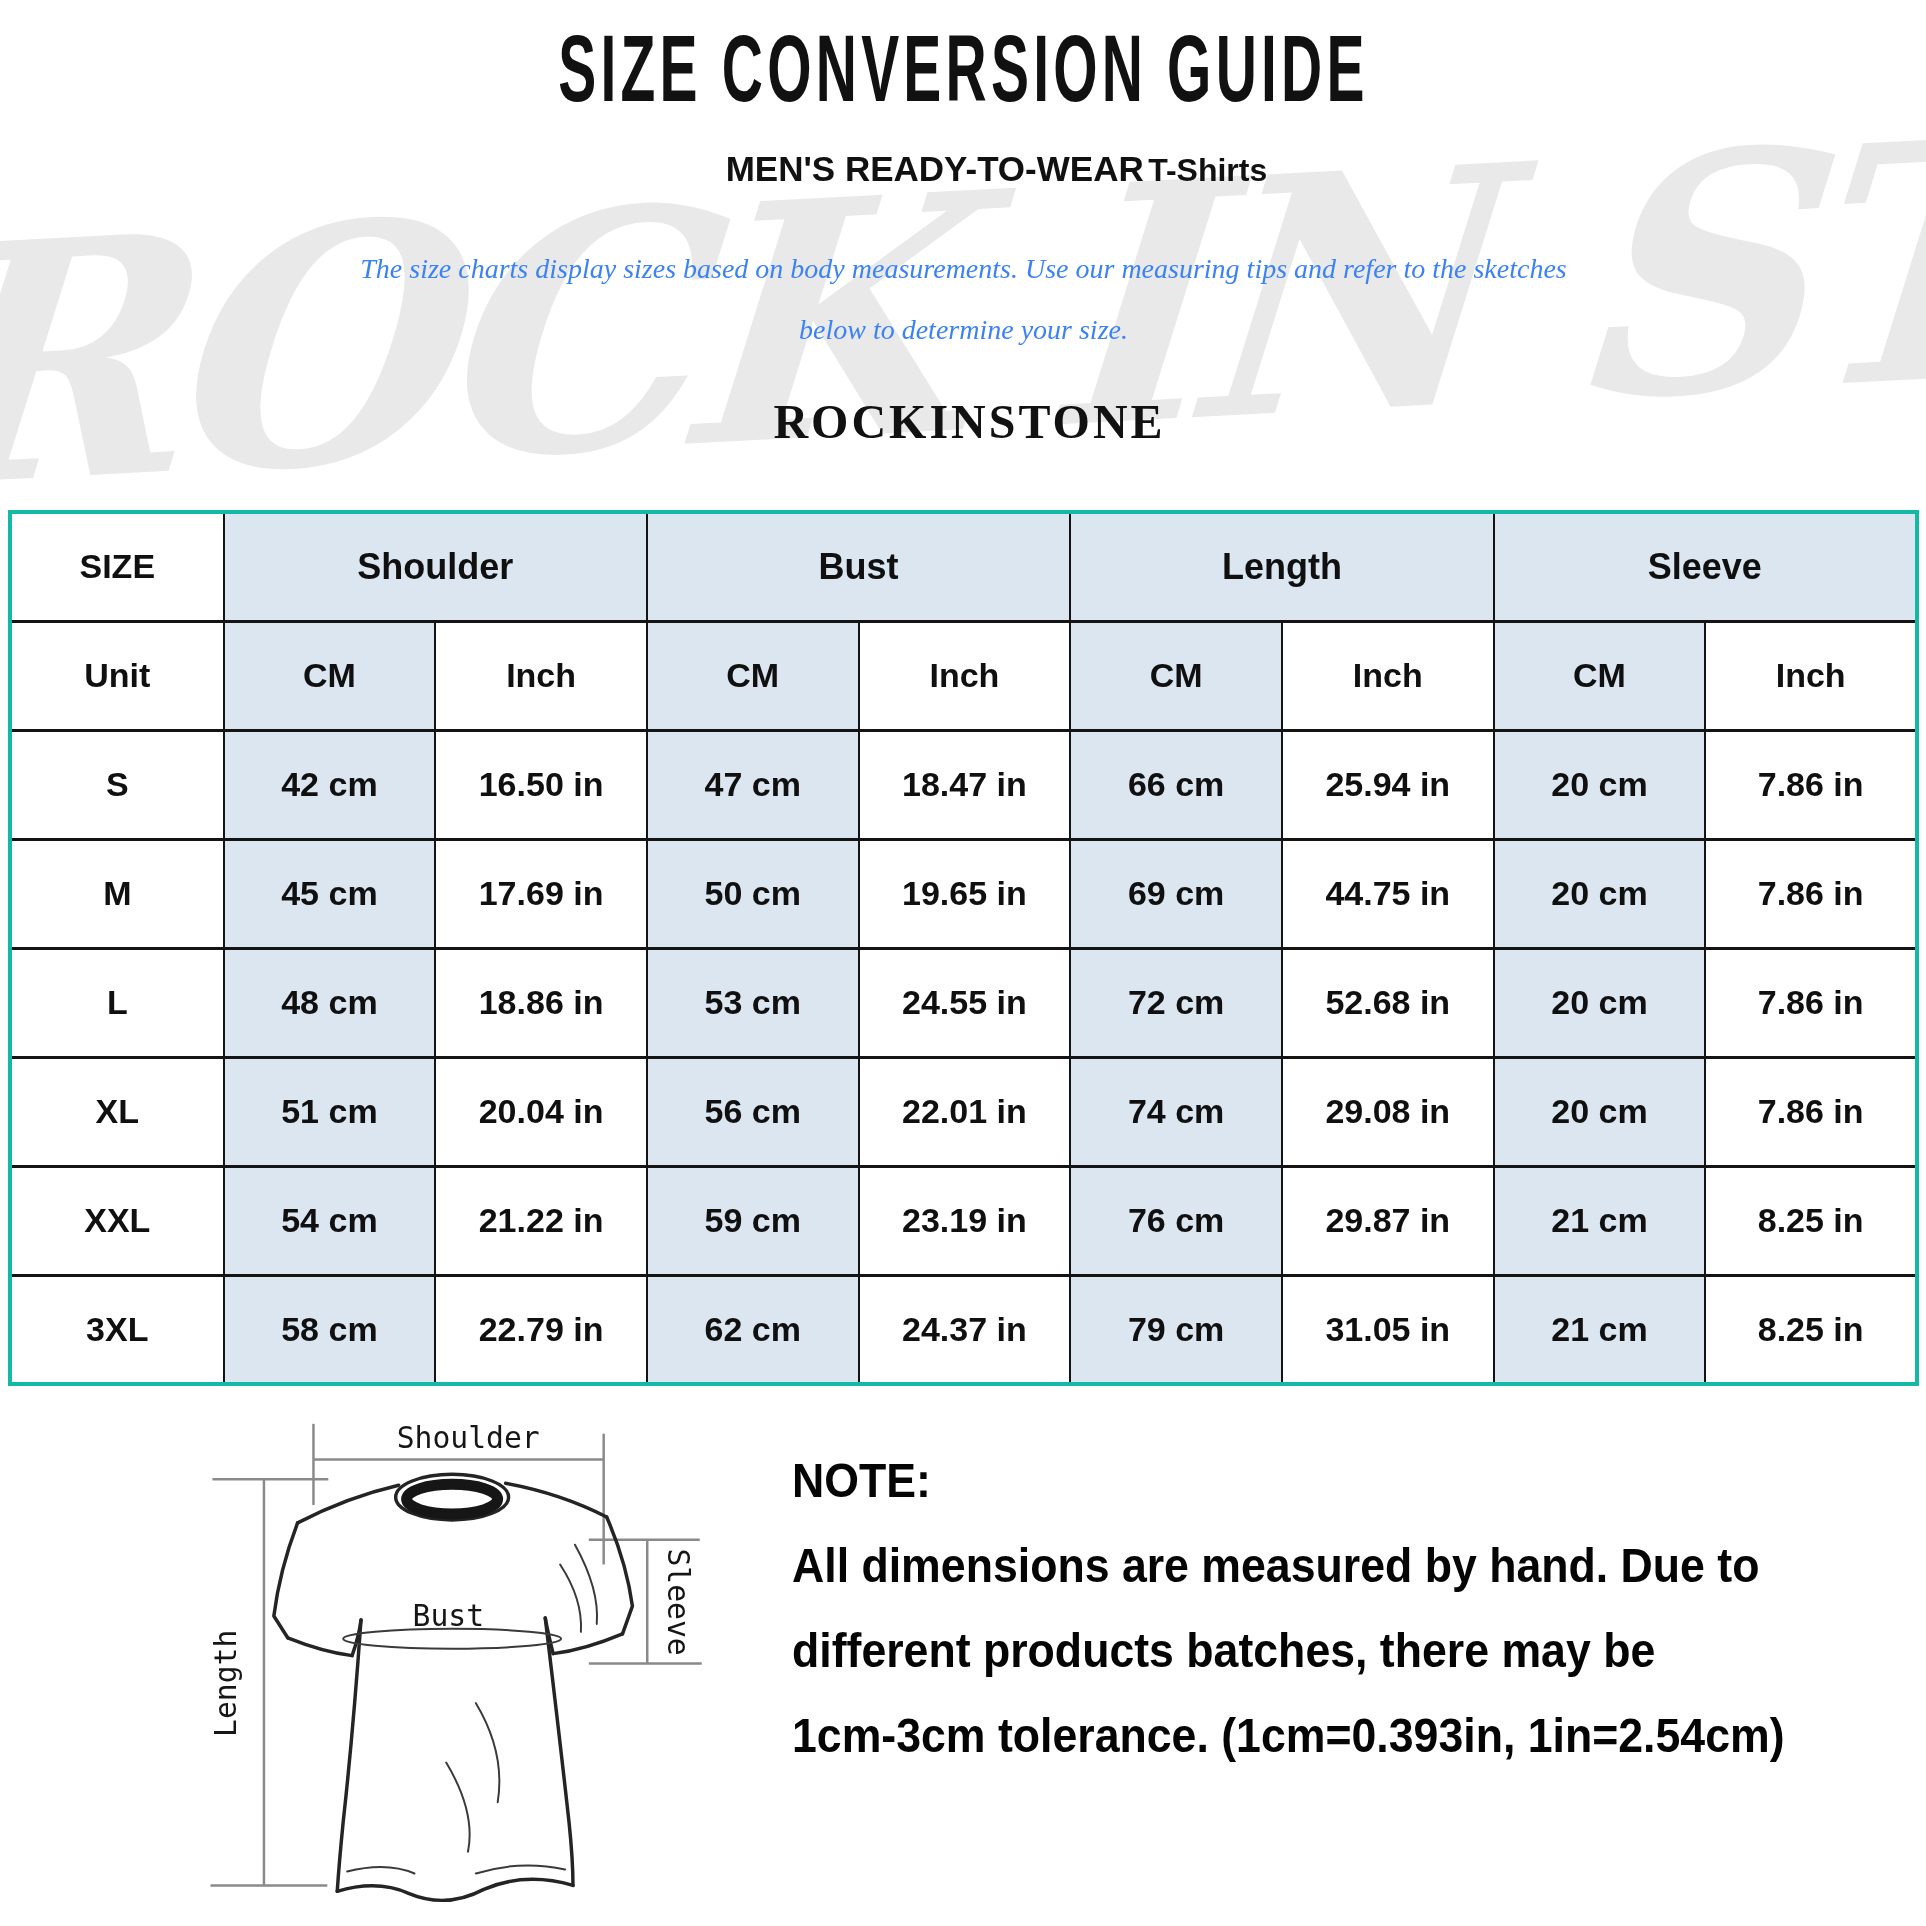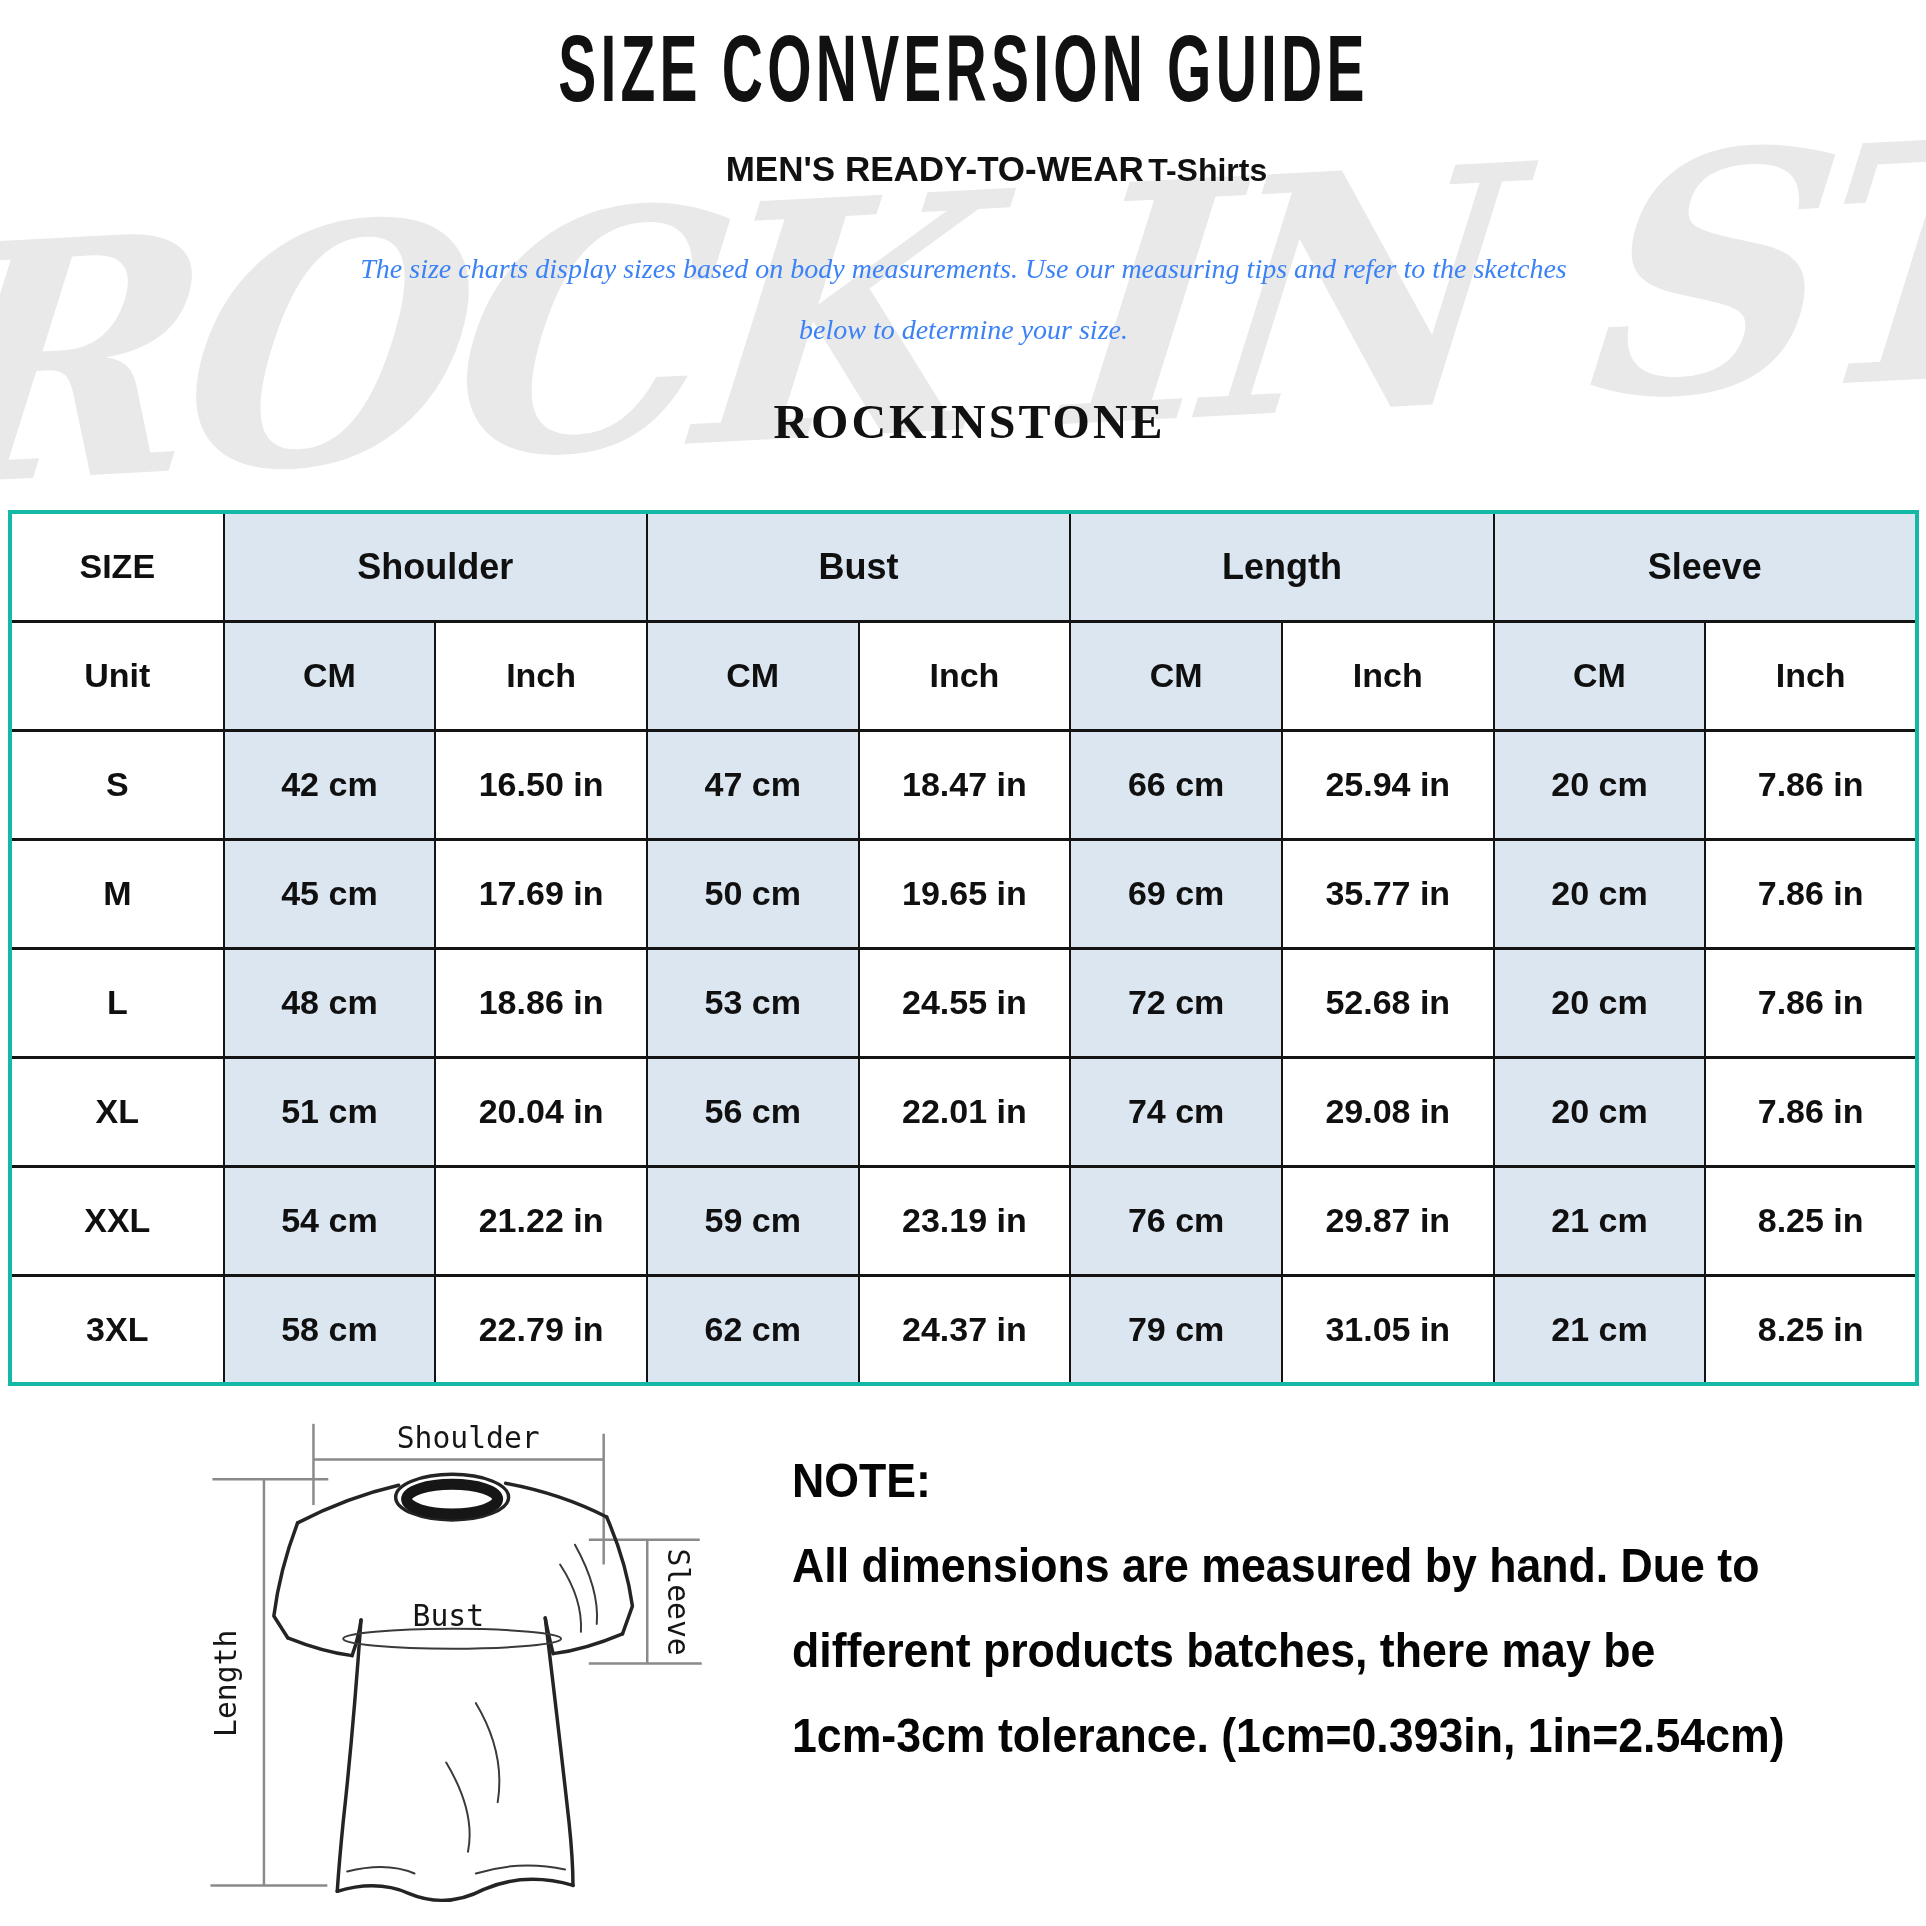--- a/index.html
+++ b/index.html
@@ -168,21 +168,21 @@
       <td class="blue">20 cm</td>
       <td class="white">7.86 in</td>
     </tr>
     <tr>
       <th class="white">M</th>
       <td class="blue">45 cm</td>
       <td class="white">17.69 in</td>
       <td class="blue">50 cm</td>
       <td class="white">19.65 in</td>
       <td class="blue">69 cm</td>
-      <td class="white">35.77 in</td>
+      <td class="white">44.75 in</td>
       <td class="blue">20 cm</td>
       <td class="white">7.86 in</td>
     </tr>
     <tr>
       <th class="white">L</th>
       <td class="blue">48 cm</td>
       <td class="white">18.86 in</td>
       <td class="blue">53 cm</td>
       <td class="white">24.55 in</td>
       <td class="blue">72 cm</td>

